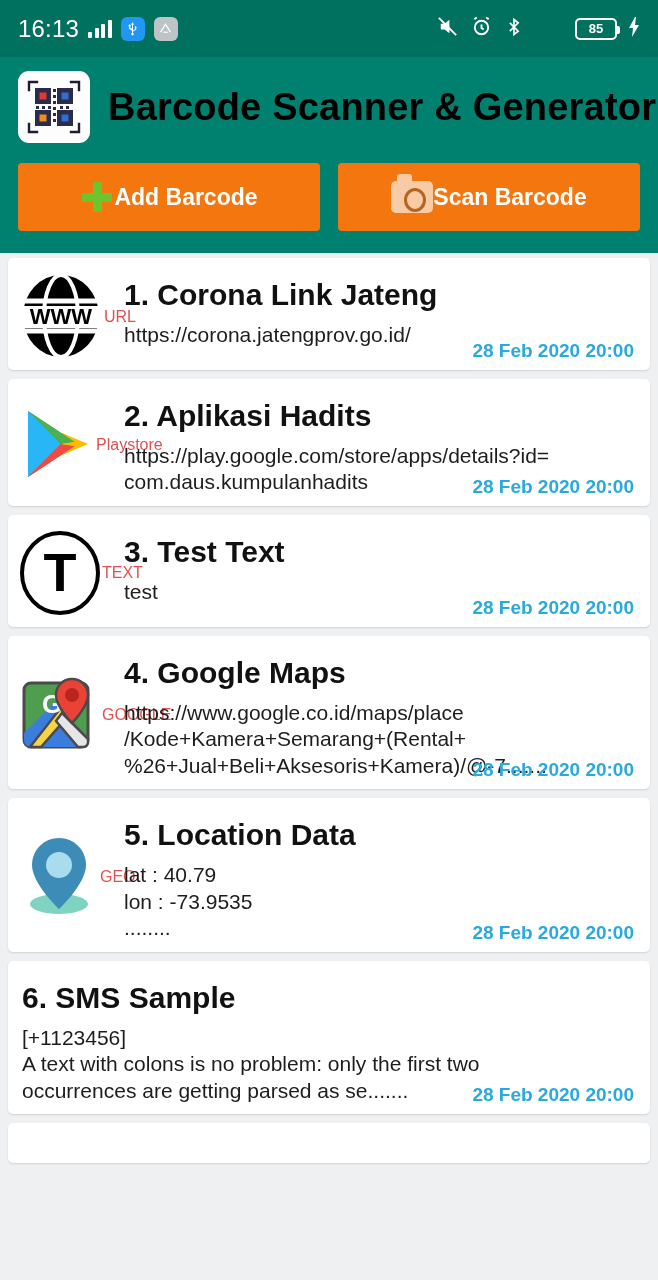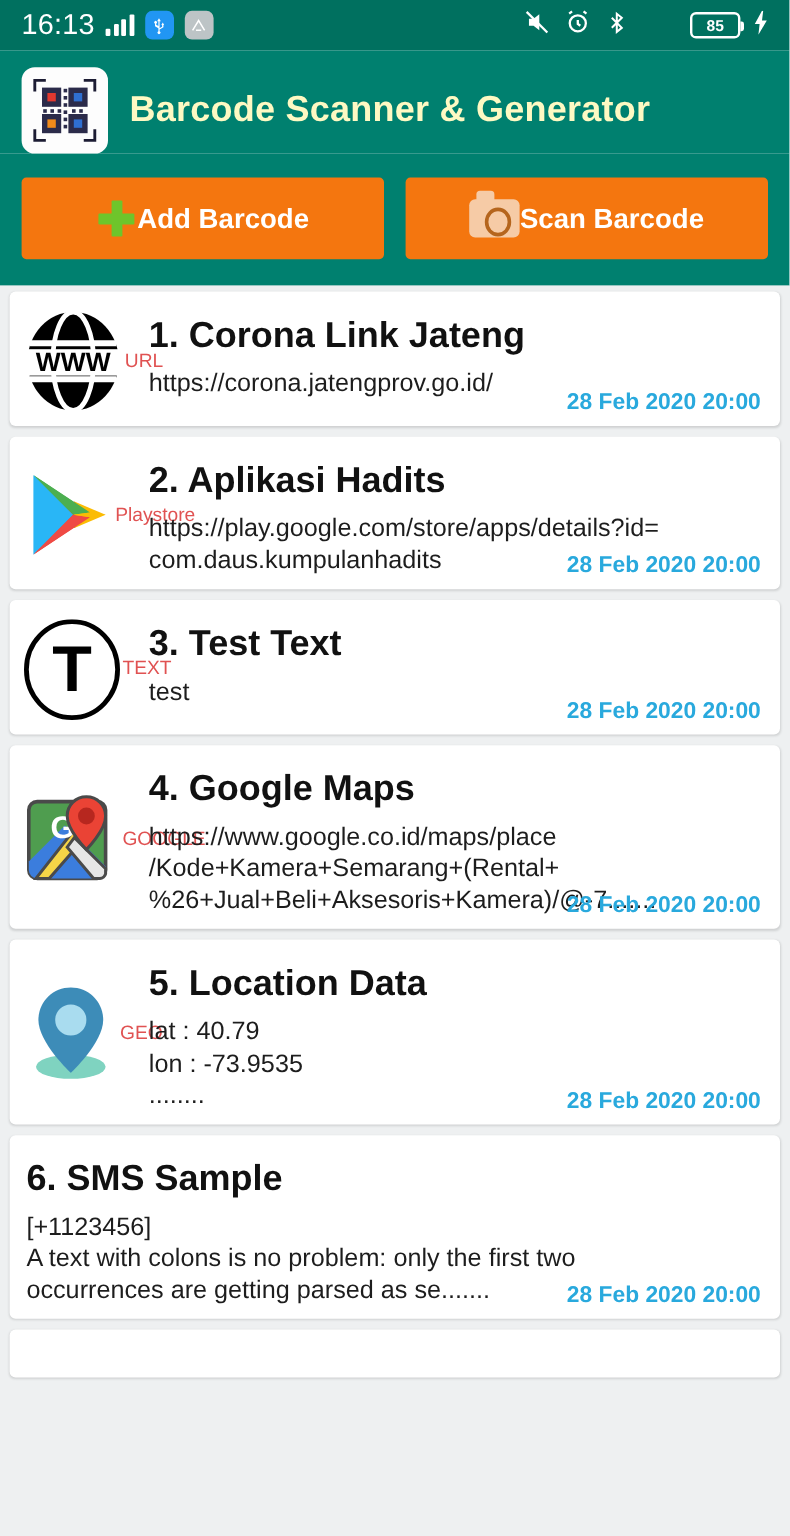--- a/index.html
+++ b/index.html
@@ -7,21 +7,21 @@
   html, body {
     width: 658px;
     height: 1280px;
     overflow: hidden;
     background: #eef0f1;
     font-family: "Liberation Sans", sans-serif;
   }
 
   
   .statusbar {
-    height: 42px;
+    height: 57px;
     background: #00705f;
     display: flex;
     align-items: center;
     padding: 0 18px;
     color: #ffffff;
     gap: 24px;
   }
   .sb-left { display: flex; align-items: center; gap: 9px; }
   .sb-right { display: flex; align-items: center; gap: 11px; margin-left: auto; }
   .sb-time { font-size: 24px; font-weight: 500; letter-spacing: .2px; }
@@ -56,21 +56,21 @@
     padding: 14px 18px 0 18px;
   }
   .appbar-row { display: flex; align-items: center; gap: 18px; }
 
   .logo {
     width: 72px; height: 72px; background: #fdfdfd; border-radius: 11px;
     display: flex; align-items: center; justify-content: center; flex: none;
   }
   .qr { width: 56px; height: 56px; position: relative; }
   .app-title {
-    color: #fef9c3; font-size: 30px; font-weight: bold; letter-spacing: .2px;
+    color: #000000; font-size: 38px; font-weight: bold; letter-spacing: .2px;
     white-space: nowrap;
   }
 
   
   .actions {
     background: #00806f;
     display: flex; gap: 18px; padding: 20px 18px 22px 18px;
   }
   .btn {
     flex: 1; background: #f4760f; border: none; border-radius: 4px;

